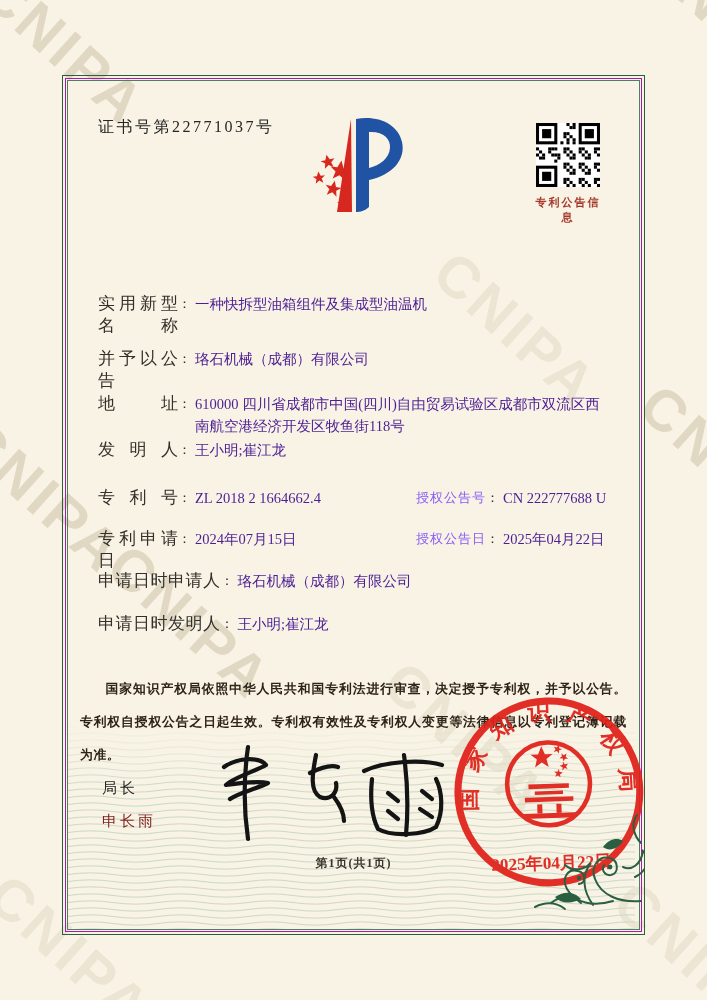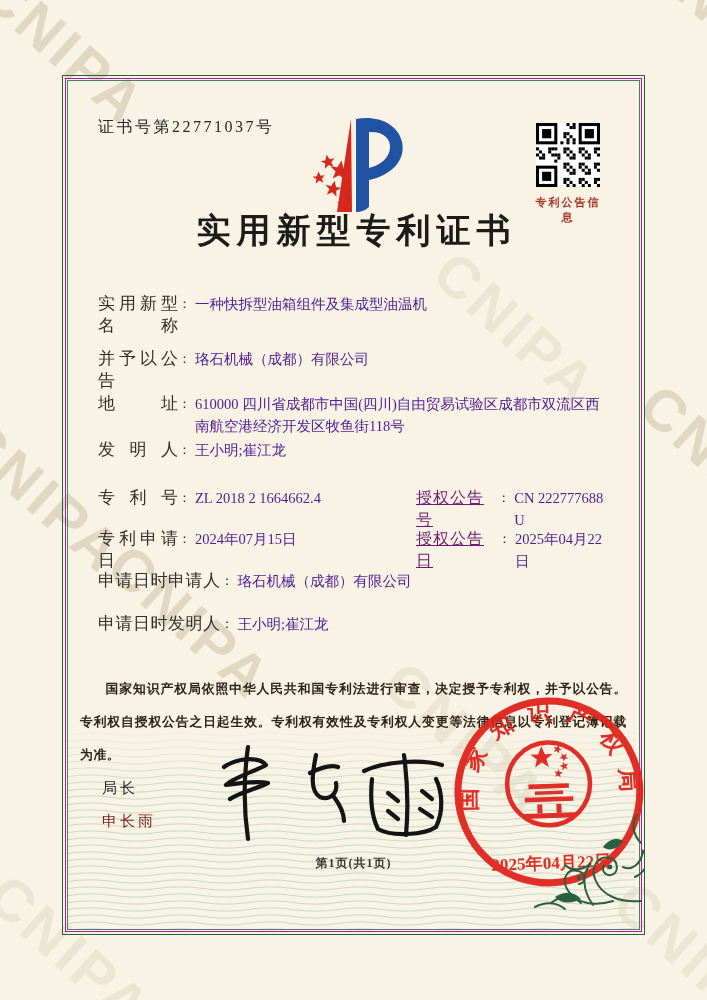--- a/index.html
+++ b/index.html
@@ -41,21 +41,21 @@
   .row{position:absolute;left:30px;right:26px;display:flex;align-items:flex-start;font-size:14.5px;line-height:22px;}
   .lab{
     display:inline-block;width:80px;flex:0 0 80px;
     font-size:17px;color:#33302b;
     text-align:justify;text-align-last:justify;
   }
   .lab-wide{flex:0 0 auto;width:auto;font-size:17px;color:#33302b;letter-spacing:.5px;}
   .colon{flex:0 0 auto;font-size:13px;padding-right:4px;}
   .val{flex:1 1 auto;color:#4c1d95;}
   .dcol{position:absolute;left:318px;top:0;display:flex;align-items:flex-start;font-size:14.5px;line-height:22px;}
-  .dcol .lab2{font-size:16px;letter-spacing:1px;color:#701a75;text-decoration:underline;}
+  .dcol .lab2{font-size:13px;letter-spacing:1px;color:#8b5cf6;}
   
   .para{
     position:absolute;left:12px;right:12px;top:592px;
     font-size:12.8px;letter-spacing:.6px;line-height:33px;
     text-indent:2em;text-align:justify;color:#2e2317;font-weight:600;
   }
   
   .sig-role{position:absolute;left:34px;top:698px;font-family:"Liberation Sans","DejaVu Sans",sans-serif;font-size:15px;letter-spacing:3px;color:#1e1e1e;}
   .sig-name{position:absolute;left:34px;top:731px;font-family:"Liberation Sans","DejaVu Sans",sans-serif;font-size:15px;letter-spacing:3px;color:#7f1d1d;}
   .sig-script{position:absolute;left:118px;top:660px;}
@@ -228,21 +228,20 @@
               <rect x="42" y="0" width="21" height="21" fill="#000"></rect>
               <rect x="45" y="3" width="15" height="15" fill="#fff"></rect>
               <rect x="48" y="6" width="9" height="9" fill="#000"></rect>
               <rect x="0" y="42" width="21" height="21" fill="#000"></rect>
               <rect x="3" y="45" width="15" height="15" fill="#fff"></rect>
               <rect x="6" y="48" width="9" height="9" fill="#000"></rect>
             </svg>
         <div class="qr-caption">专利公告信息</div>
       </div>
 
-      <div class="title">实用新型专利证书</div>
 
       <div class="row" style="top:212px">
         <span class="lab">实用新型名称</span>
             <span class="colon">：</span>
         <span class="val">一种快拆型油箱组件及集成型油温机</span>
       </div>
       <div class="row" style="top:267px">
         <span class="lab">并予以公告</span>
             <span class="colon">：</span>
         <span class="val">珞石机械（成都）有限公司</span>

